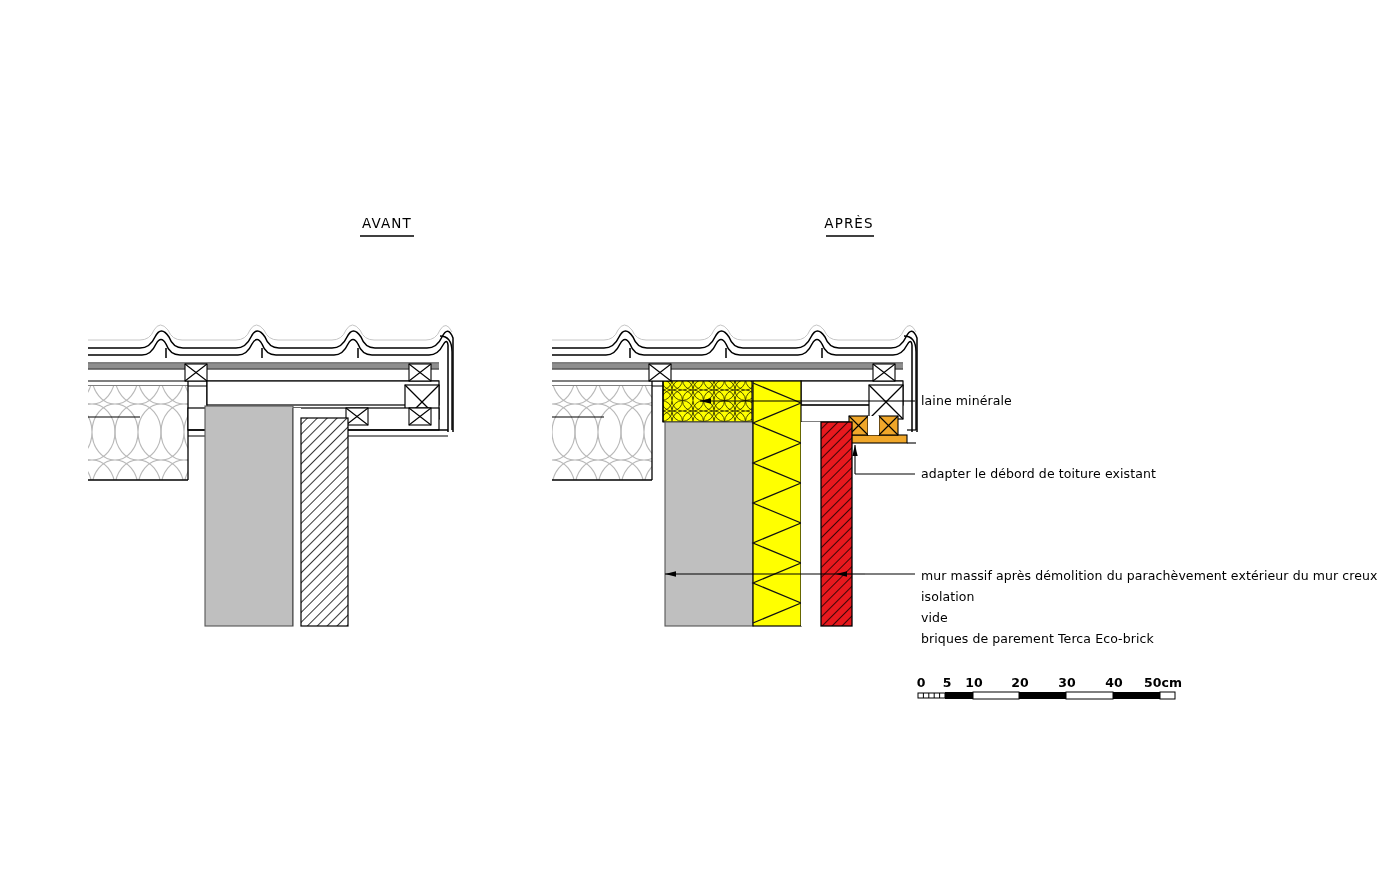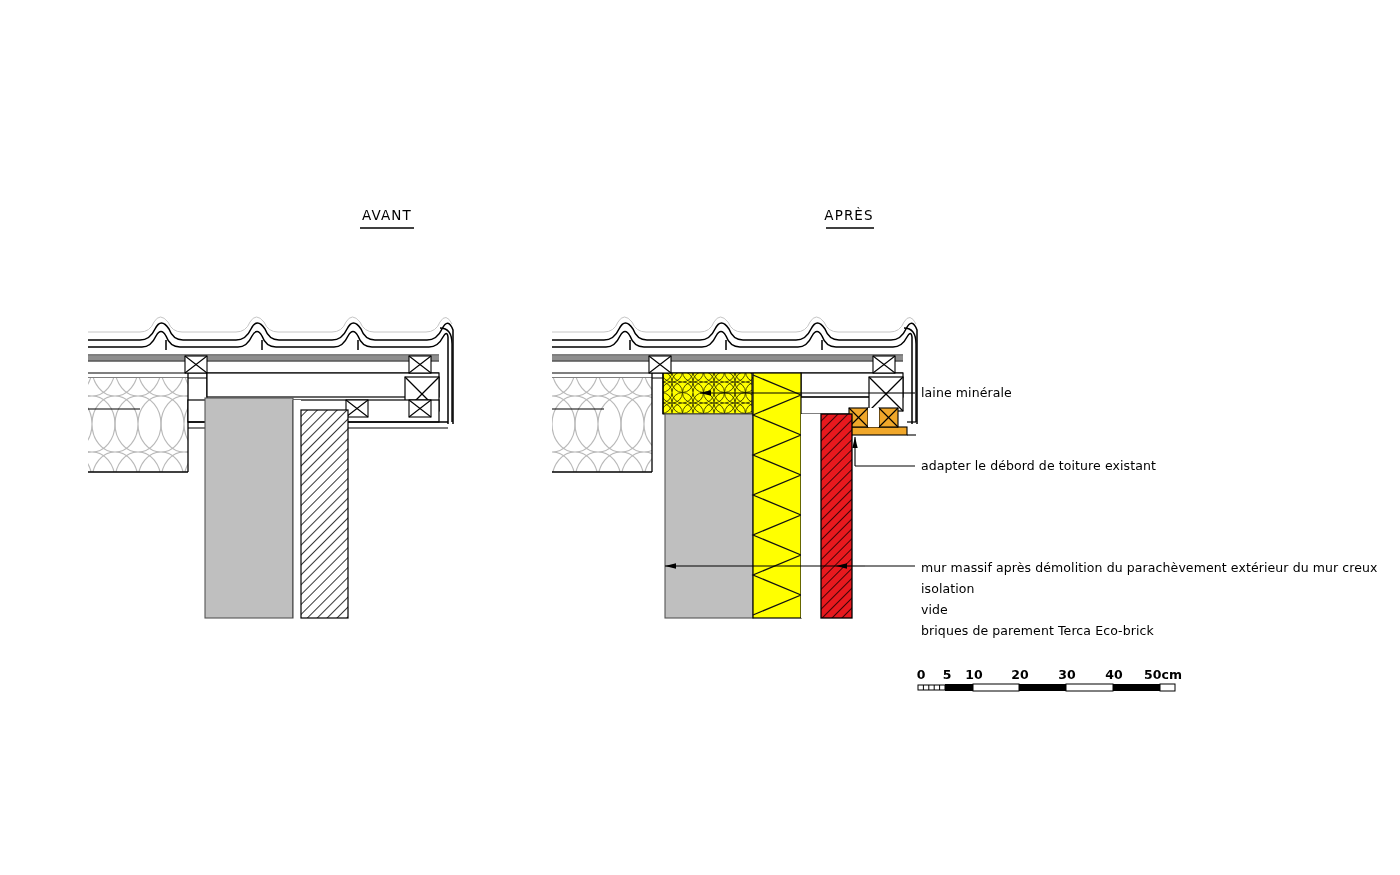--- a/index.html
+++ b/index.html
@@ -9,21 +9,21 @@
   }
   body {
     width: 1400px;
     height: 875px;
     position: relative;
     font-family: "DejaVu Sans", sans-serif;
     overflow: hidden;
   }
   #root {
     position: absolute;
-    left: 0; top: 4px;
+    left: 0; top: 12px;
     width: 1400px; height: 715px;
   }
   svg#drawing {
     position: absolute;
     left: 0; top: 0;
     width: 1400px;
     height: 875px;
     display: block;
   }
   .ttl {

